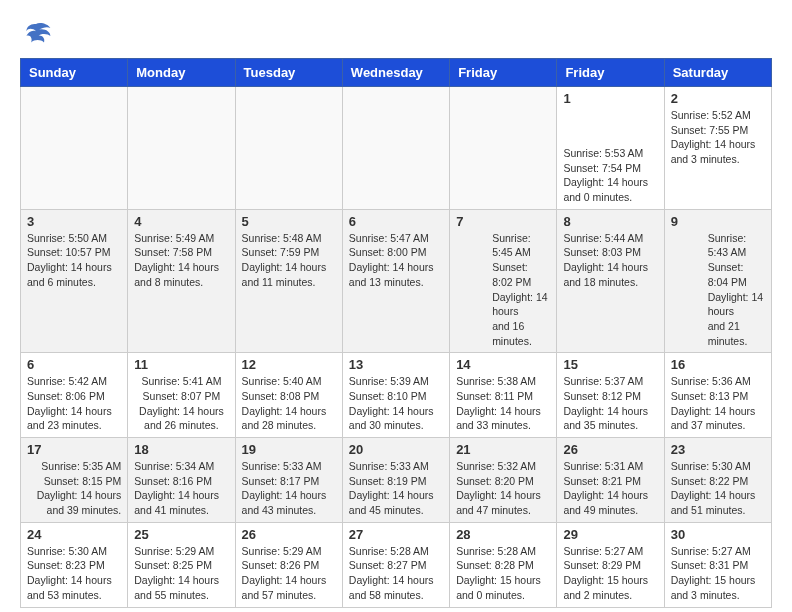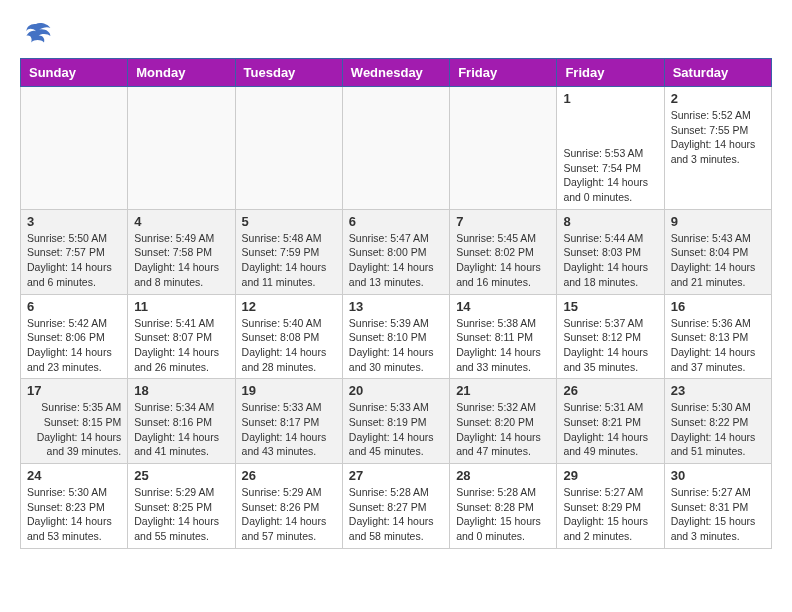--- a/index.html
+++ b/index.html
@@ -43,21 +43,21 @@
     .location-title {
       font-size: 18px;
       color: #444;
     }
     .calendar {
       width: 100%;
       border-collapse: collapse;
       border: 1px solid #ccc;
     }
     .calendar th {
-      background-color: #a21caf;
+      background-color: #1d4ed8;
       color: white;
       text-align: left;
       padding: 6px 8px;
       font-size: 13px;
       border: 1px solid #3a60a8;
     }
     .calendar td {
       border: 1px solid #ccc;
       vertical-align: top;
       padding: 4px 6px;
@@ -141,21 +141,21 @@
           <div class="day-detail" style="white-space: pre-line;">Sunrise: 5:52 AM
 Sunset: 7:55 PM
 Daylight: 14 hours
 and 3 minutes.</div>
         </td>
       </tr>
       <tr class="row-even">
         <td>
           <span class="day-num">3</span>
           <div class="day-detail" style="white-space: pre-line;">Sunrise: 5:50 AM
-Sunset: 7:57 PM
+Sunset: 10:57 PM
 Daylight: 14 hours
 and 6 minutes.</div>
         </td>
         <td>
           <span class="day-num">4</span>
           <div class="day-detail" style="white-space: pre-line;">Sunrise: 5:49 AM
 Sunset: 7:58 PM
 Daylight: 14 hours
 and 8 minutes.</div>
         </td>
@@ -168,51 +168,51 @@
         </td>
         <td>
           <span class="day-num">6</span>
           <div class="day-detail" style="white-space: pre-line;">Sunrise: 5:47 AM
 Sunset: 8:00 PM
 Daylight: 14 hours
 and 13 minutes.</div>
         </td>
         <td>
           <span class="day-num">7</span>
-          <div class="day-detail" style="white-space: pre-line;">Sunrise: 5:45 AM
+          <div class="day-detail" style="white-space: pre-line; margin-left: 36px;">Sunrise: 5:45 AM
 Sunset: 8:02 PM
 Daylight: 14 hours
 and 16 minutes.</div>
         </td>
         <td>
           <span class="day-num">8</span>
           <div class="day-detail" style="white-space: pre-line;">Sunrise: 5:44 AM
 Sunset: 8:03 PM
 Daylight: 14 hours
 and 18 minutes.</div>
         </td>
         <td>
           <span class="day-num">9</span>
-          <div class="day-detail" style="white-space: pre-line;">Sunrise: 5:43 AM
+          <div class="day-detail" style="white-space: pre-line; margin-left: 37px;">Sunrise: 5:43 AM
 Sunset: 8:04 PM
 Daylight: 14 hours
 and 21 minutes.</div>
         </td>
       </tr>
       <tr class="row-odd">
         <td>
           <span class="day-num">6</span>
           <div class="day-detail" style="white-space: pre-line;">Sunrise: 5:42 AM
 Sunset: 8:06 PM
 Daylight: 14 hours
 and 23 minutes.</div>
         </td>
         <td>
           <span class="day-num">11</span>
-          <div class="day-detail" style="white-space: pre-line;">Sunrise: 5:41 AM
+          <div class="day-detail" style="white-space: pre-line; text-align: center;">Sunrise: 5:41 AM
 Sunset: 8:07 PM
 Daylight: 14 hours
 and 26 minutes.</div>
         </td>
         <td>
           <span class="day-num">12</span>
           <div class="day-detail" style="white-space: pre-line;">Sunrise: 5:40 AM
 Sunset: 8:08 PM
 Daylight: 14 hours
 and 28 minutes.</div>

